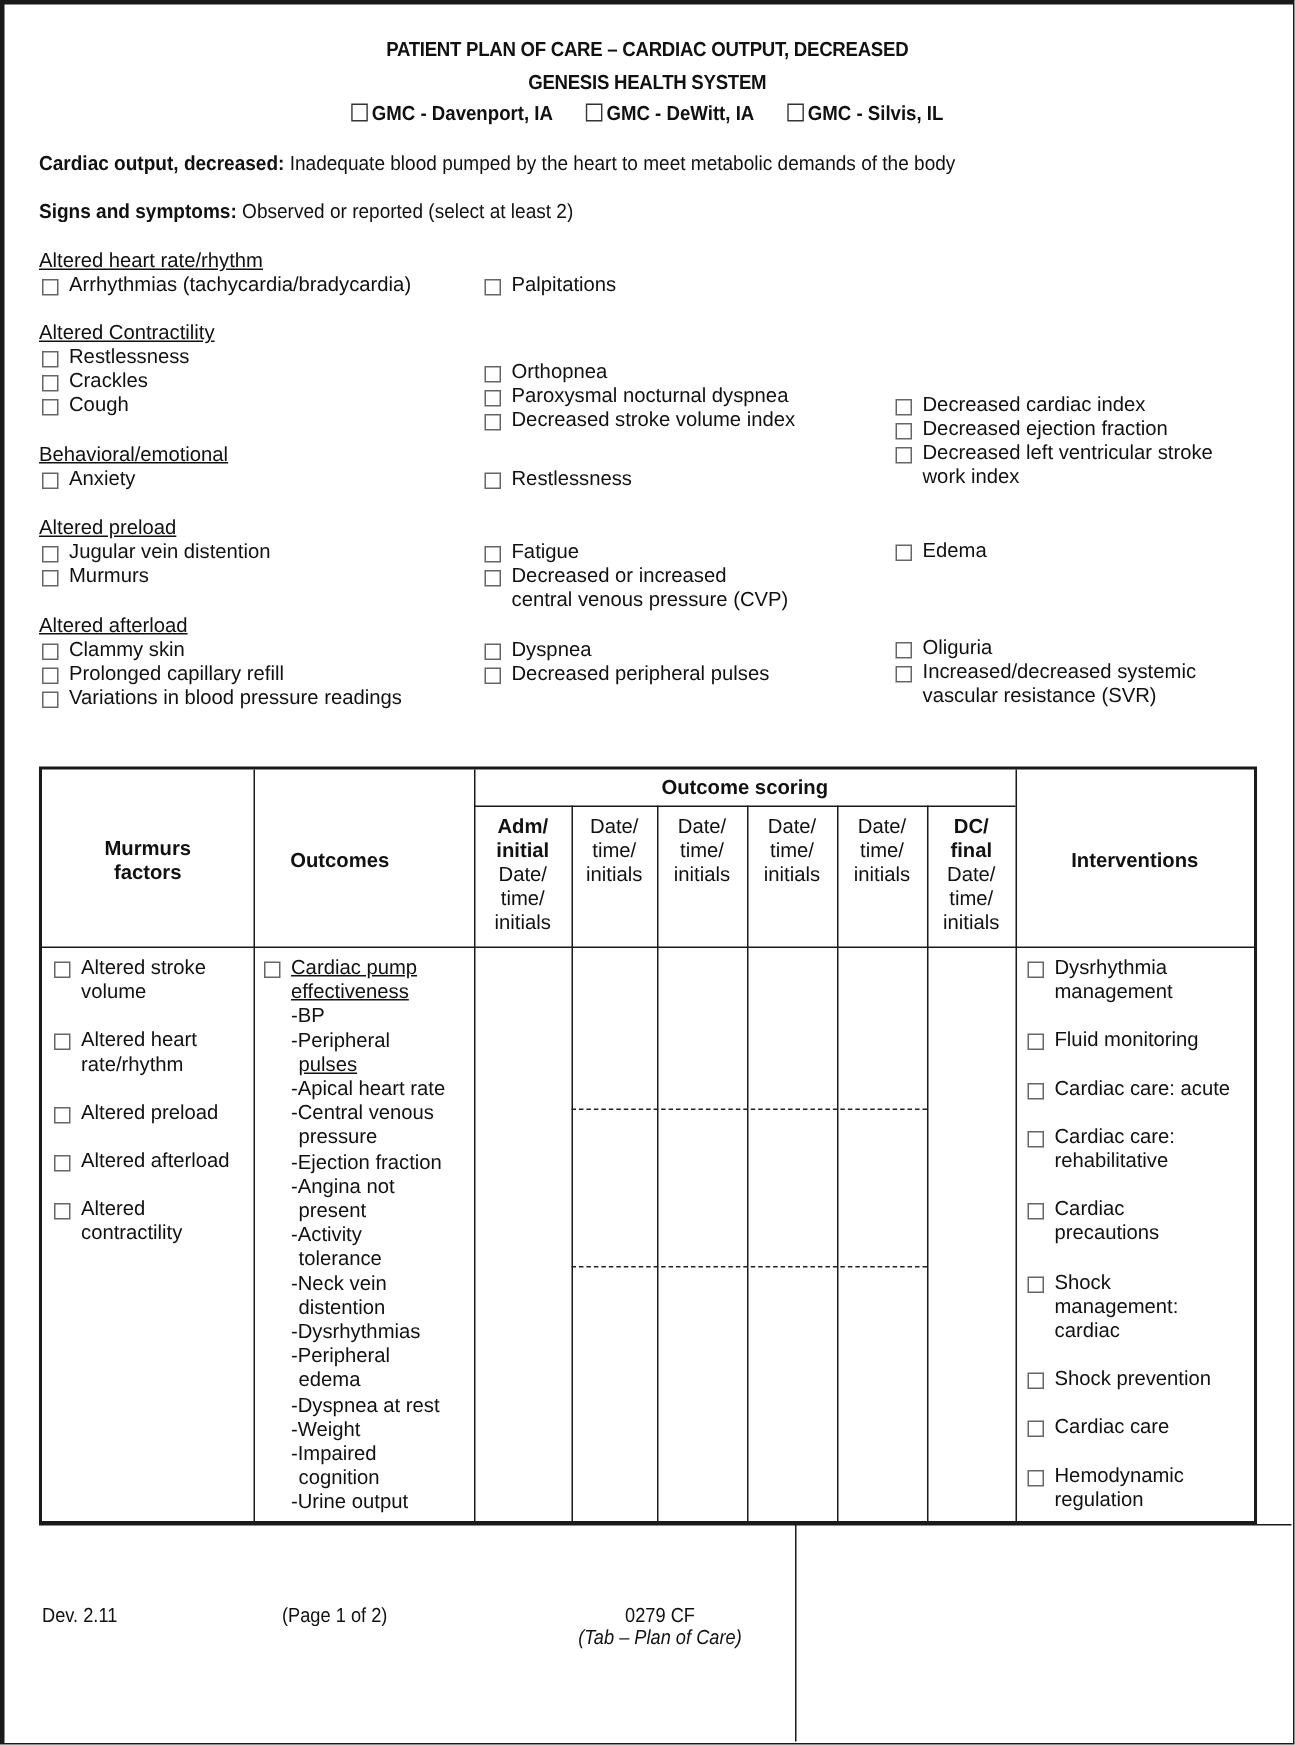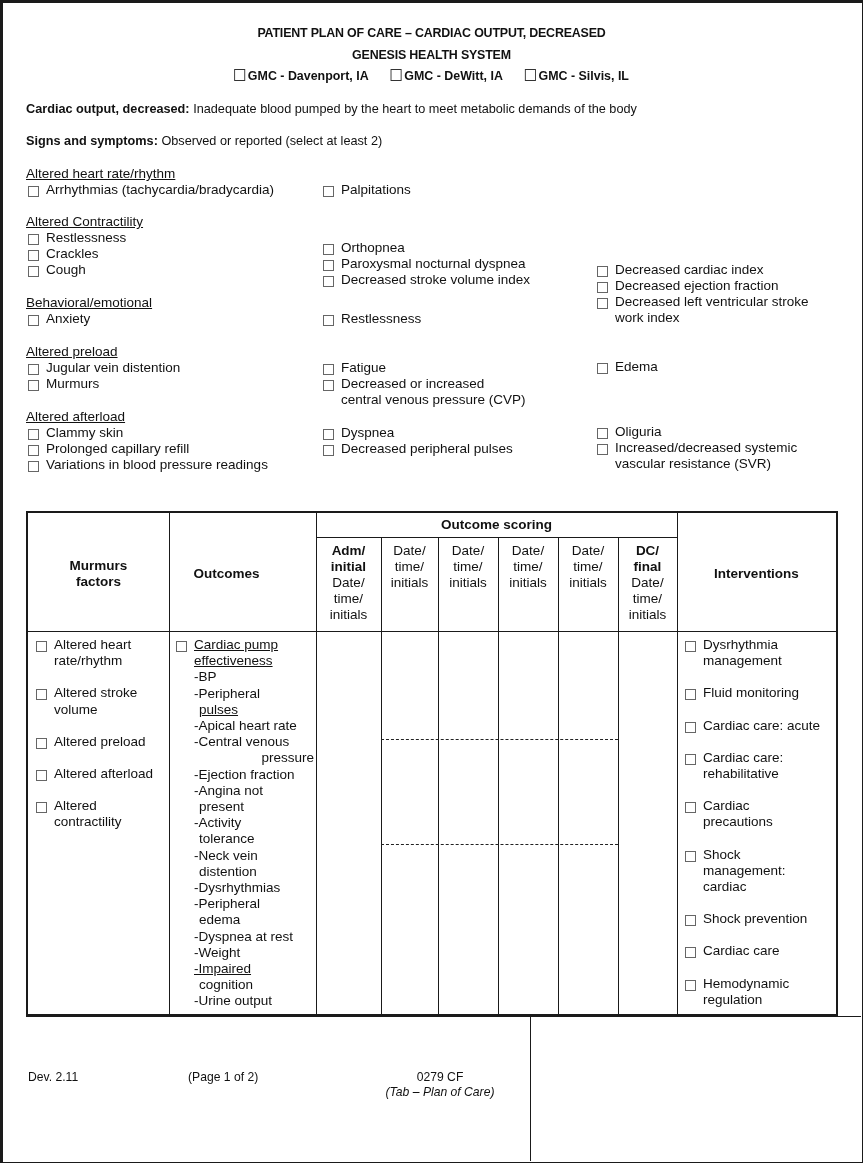--- a/index.html
+++ b/index.html
@@ -154,49 +154,49 @@
   <div class="th" style="left:288px; width:361px; top:4px;"><b>Outcome scoring</b></div>
   <div class="th" style="left:288px; width:65px; top:30px;"><b>Adm/</b><br><b>initial</b><br><span>Date/</span><br><span>time/</span><br><span>initials</span></div>
   <div class="th" style="left:353px; width:57px; top:30px;"><span>Date/</span><br><span>time/</span><br><span>initials</span></div>
   <div class="th" style="left:410px; width:60px; top:30px;"><span>Date/</span><br><span>time/</span><br><span>initials</span></div>
   <div class="th" style="left:470px; width:60px; top:30px;"><span>Date/</span><br><span>time/</span><br><span>initials</span></div>
   <div class="th" style="left:530px; width:60px; top:30px;"><span>Date/</span><br><span>time/</span><br><span>initials</span></div>
   <div class="th" style="left:590px; width:59px; top:30px;"><b>DC/</b><br><b>final</b><br><span>Date/</span><br><span>time/</span><br><span>initials</span></div>
   <div class="th" style="left:649px; width:159px; top:53px;"><b>Interventions</b></div>
 
   <div class="cell" style="left:8px; top:124px; width:132px;">
+    <div class="rf-item"><span class="cb"></span><span>Altered stroke</span><br><span>volume</span></div>
     <div class="rf-item"><span class="cb"></span><span>Altered heart</span><br><span>rate/rhythm</span></div>
-    <div class="rf-item"><span class="cb"></span><span>Altered stroke</span><br><span>volume</span></div>
     <div class="rf-item"><span class="cb"></span><span>Altered preload</span></div>
     <div class="rf-item"><span class="cb"></span><span>Altered afterload</span></div>
     <div class="rf-item"><span class="cb"></span><span>Altered</span><br><span>contractility</span></div>
   </div>
 
   <div class="cell" style="left:148px; top:124px; width:138px;">
     <div class="out-head"><span class="cb"></span><span class="u">Cardiac pump</span><br><span class="u">effectiveness</span></div>
     <div id="indicators">
         <div style="padding-left: 18px;">-BP</div>
         <div style="padding-left: 18px;">-Peripheral</div>
         <div style="padding-left: 23px; text-decoration: underline;">pulses</div>
         <div style="padding-left: 18px;">-Apical heart rate</div>
         <div style="padding-left: 18px;">-Central venous</div>
-        <div style="padding-left: 23px; text-align: right;">pressure</div>
+        <div style="padding-left: 23px;">pressure</div>
         <div style="padding-left: 18px;">-Ejection fraction</div>
         <div style="padding-left: 18px;">-Angina not</div>
         <div style="padding-left: 23px;">present</div>
         <div style="padding-left: 18px;">-Activity</div>
         <div style="padding-left: 23px;">tolerance</div>
         <div style="padding-left: 18px;">-Neck vein</div>
         <div style="padding-left: 23px;">distention</div>
         <div style="padding-left: 18px;">-Dysrhythmias</div>
         <div style="padding-left: 18px;">-Peripheral</div>
         <div style="padding-left: 23px;">edema</div>
         <div style="padding-left: 18px;">-Dyspnea at rest</div>
         <div style="padding-left: 18px;">-Weight</div>
-        <div style="padding-left: 18px; text-decoration: underline;">-Impaired</div>
+        <div style="padding-left: 18px;">-Impaired</div>
         <div style="padding-left: 23px;">cognition</div>
         <div style="padding-left: 18px;">-Urine output</div>
       </div>
   </div>
 
   <div class="cell" style="left:657px; top:124px; width:150px;">
     <div class="iv-item"><span class="cb"></span><span>Dysrhythmia</span><br><span>management</span></div>
     <div class="iv-item"><span class="cb"></span><span>Fluid monitoring</span></div>
     <div class="iv-item"><span class="cb"></span><span>Cardiac care: acute</span></div>
     <div class="iv-item"><span class="cb"></span><span>Cardiac care:</span><br><span>rehabilitative</span></div>

